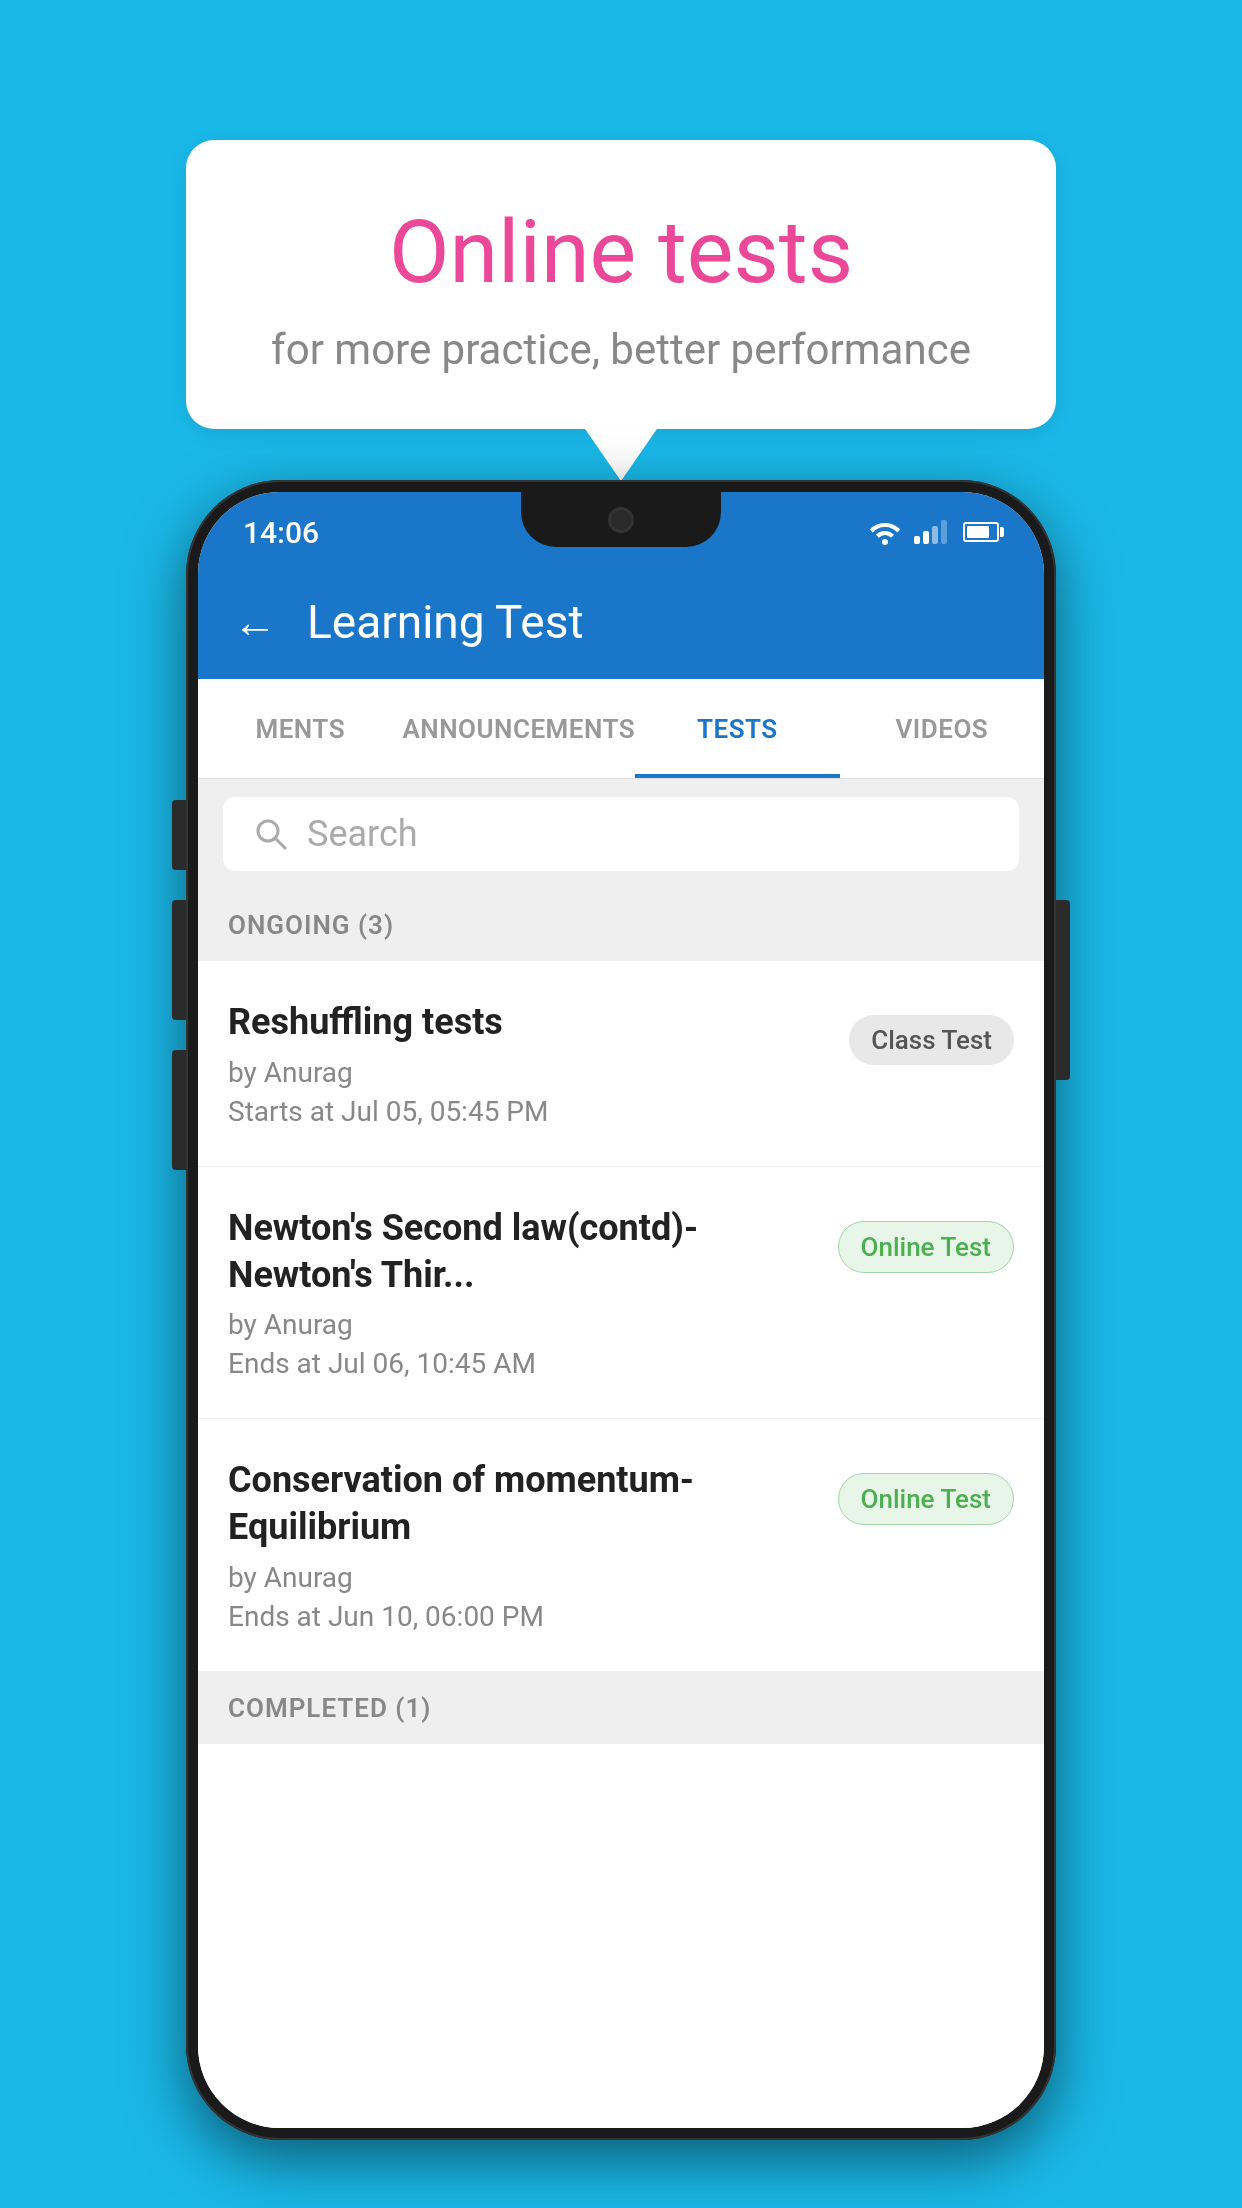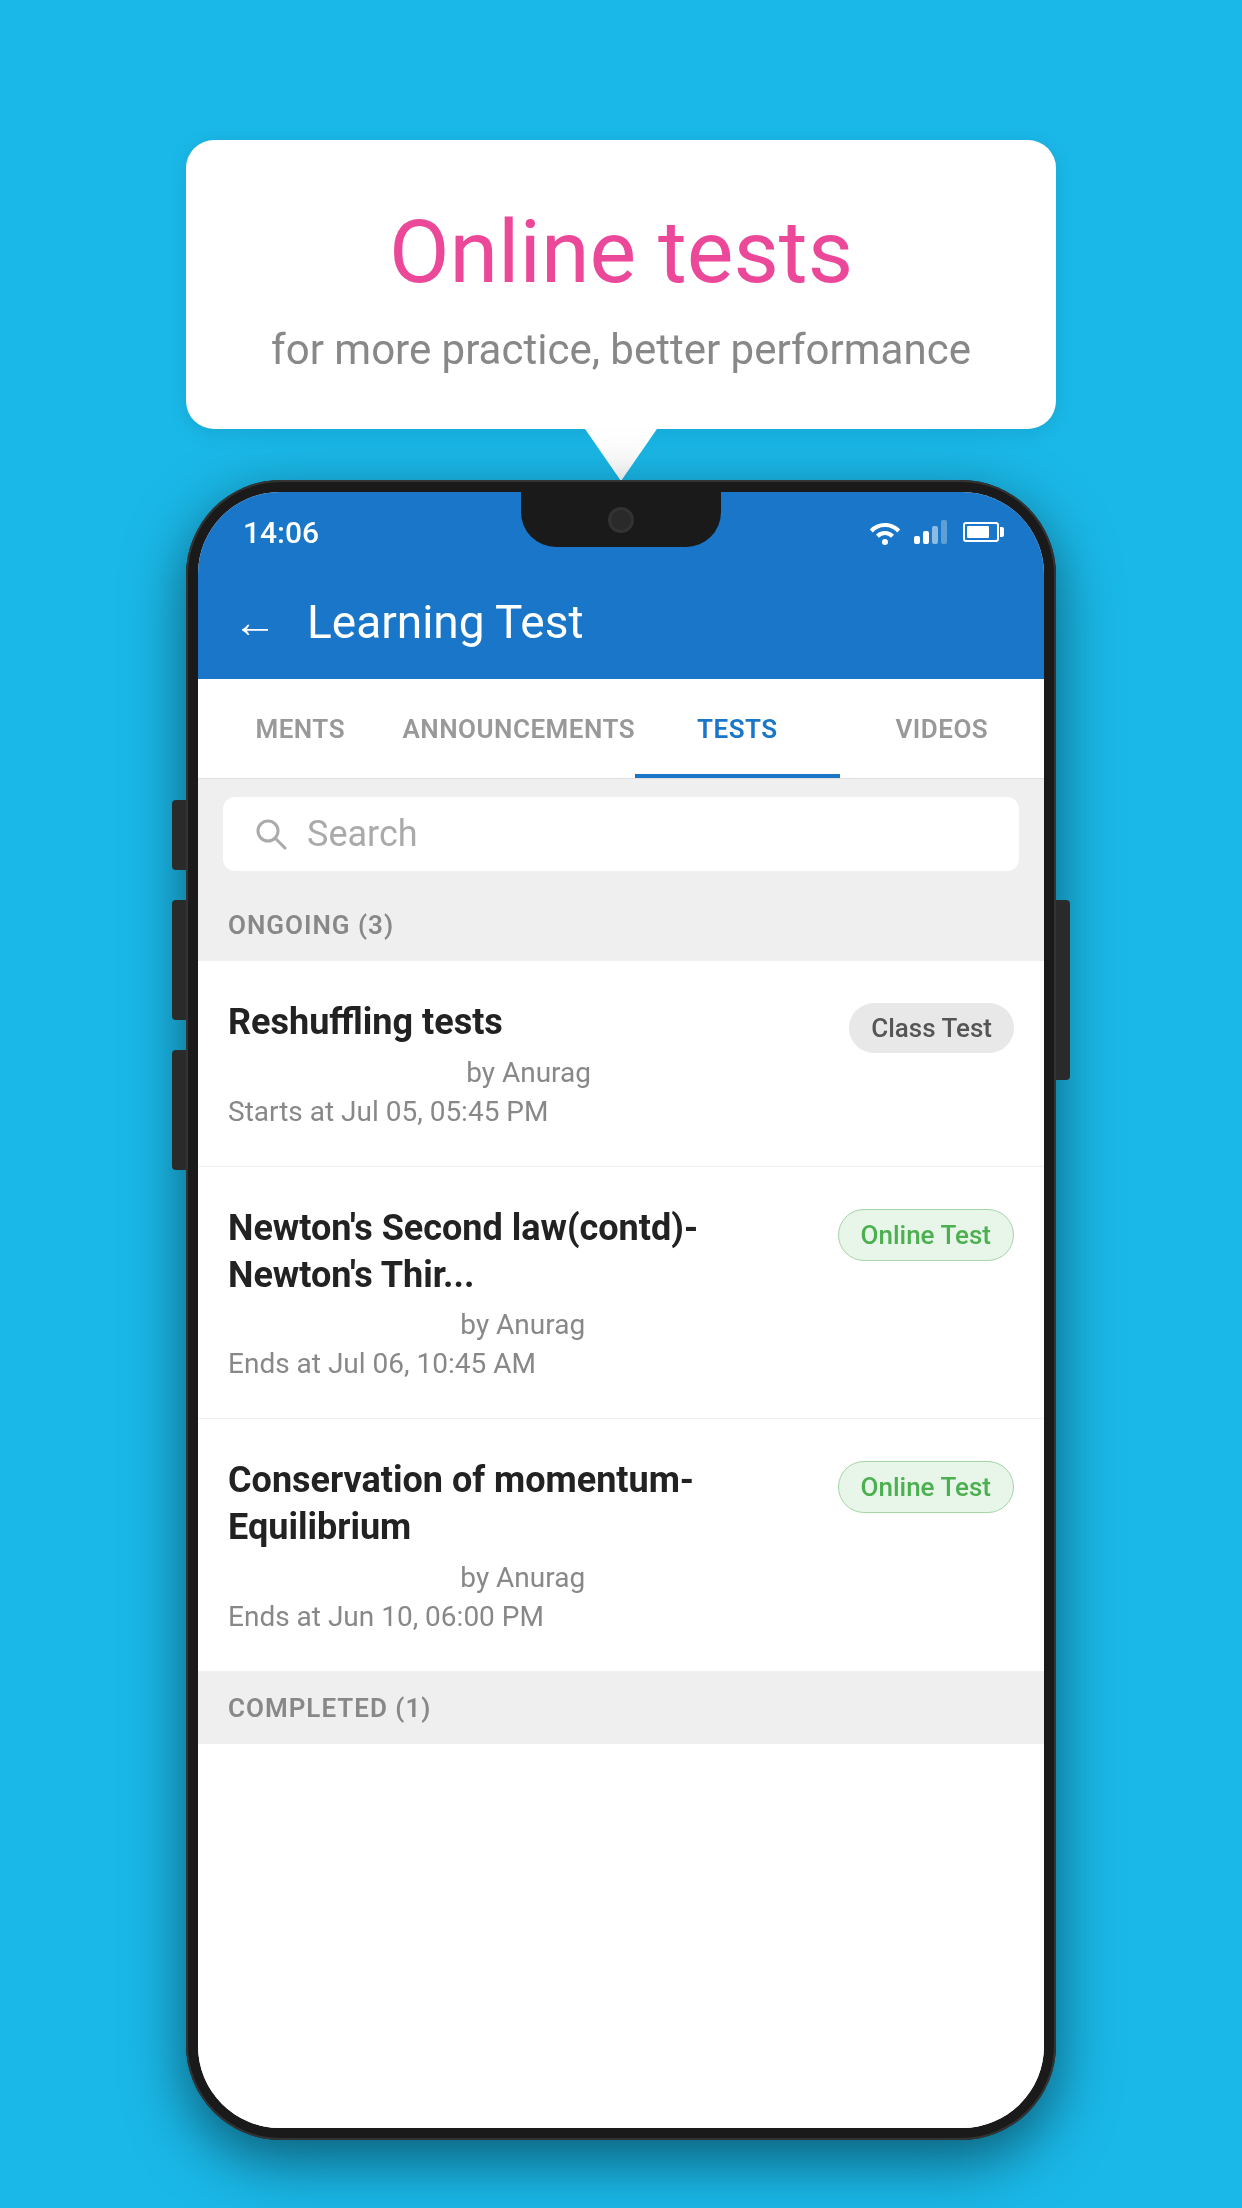--- a/index.html
+++ b/index.html
@@ -371,35 +371,34 @@
       font-weight: 700;
       color: #222;
       margin-bottom: 10px;
       line-height: 1.3;
     }
 
     .test-author {
       font-size: 28px;
       color: #888;
       margin-bottom: 6px;
-      text-align: center;
     }
 
     .test-time {
       font-size: 28px;
       color: #888;
     }
 
     .test-badge {
       padding: 10px 22px;
       border-radius: 30px;
       font-size: 26px;
       font-weight: 500;
       white-space: nowrap;
-      margin-top: 4px;
+      margin-top: 16px;
       flex-shrink: 0;
     }
 
     .badge-class {
       background: #e8e8e8;
       color: #555;
     }
 
     .badge-online {
       background: #e8f5e9;

